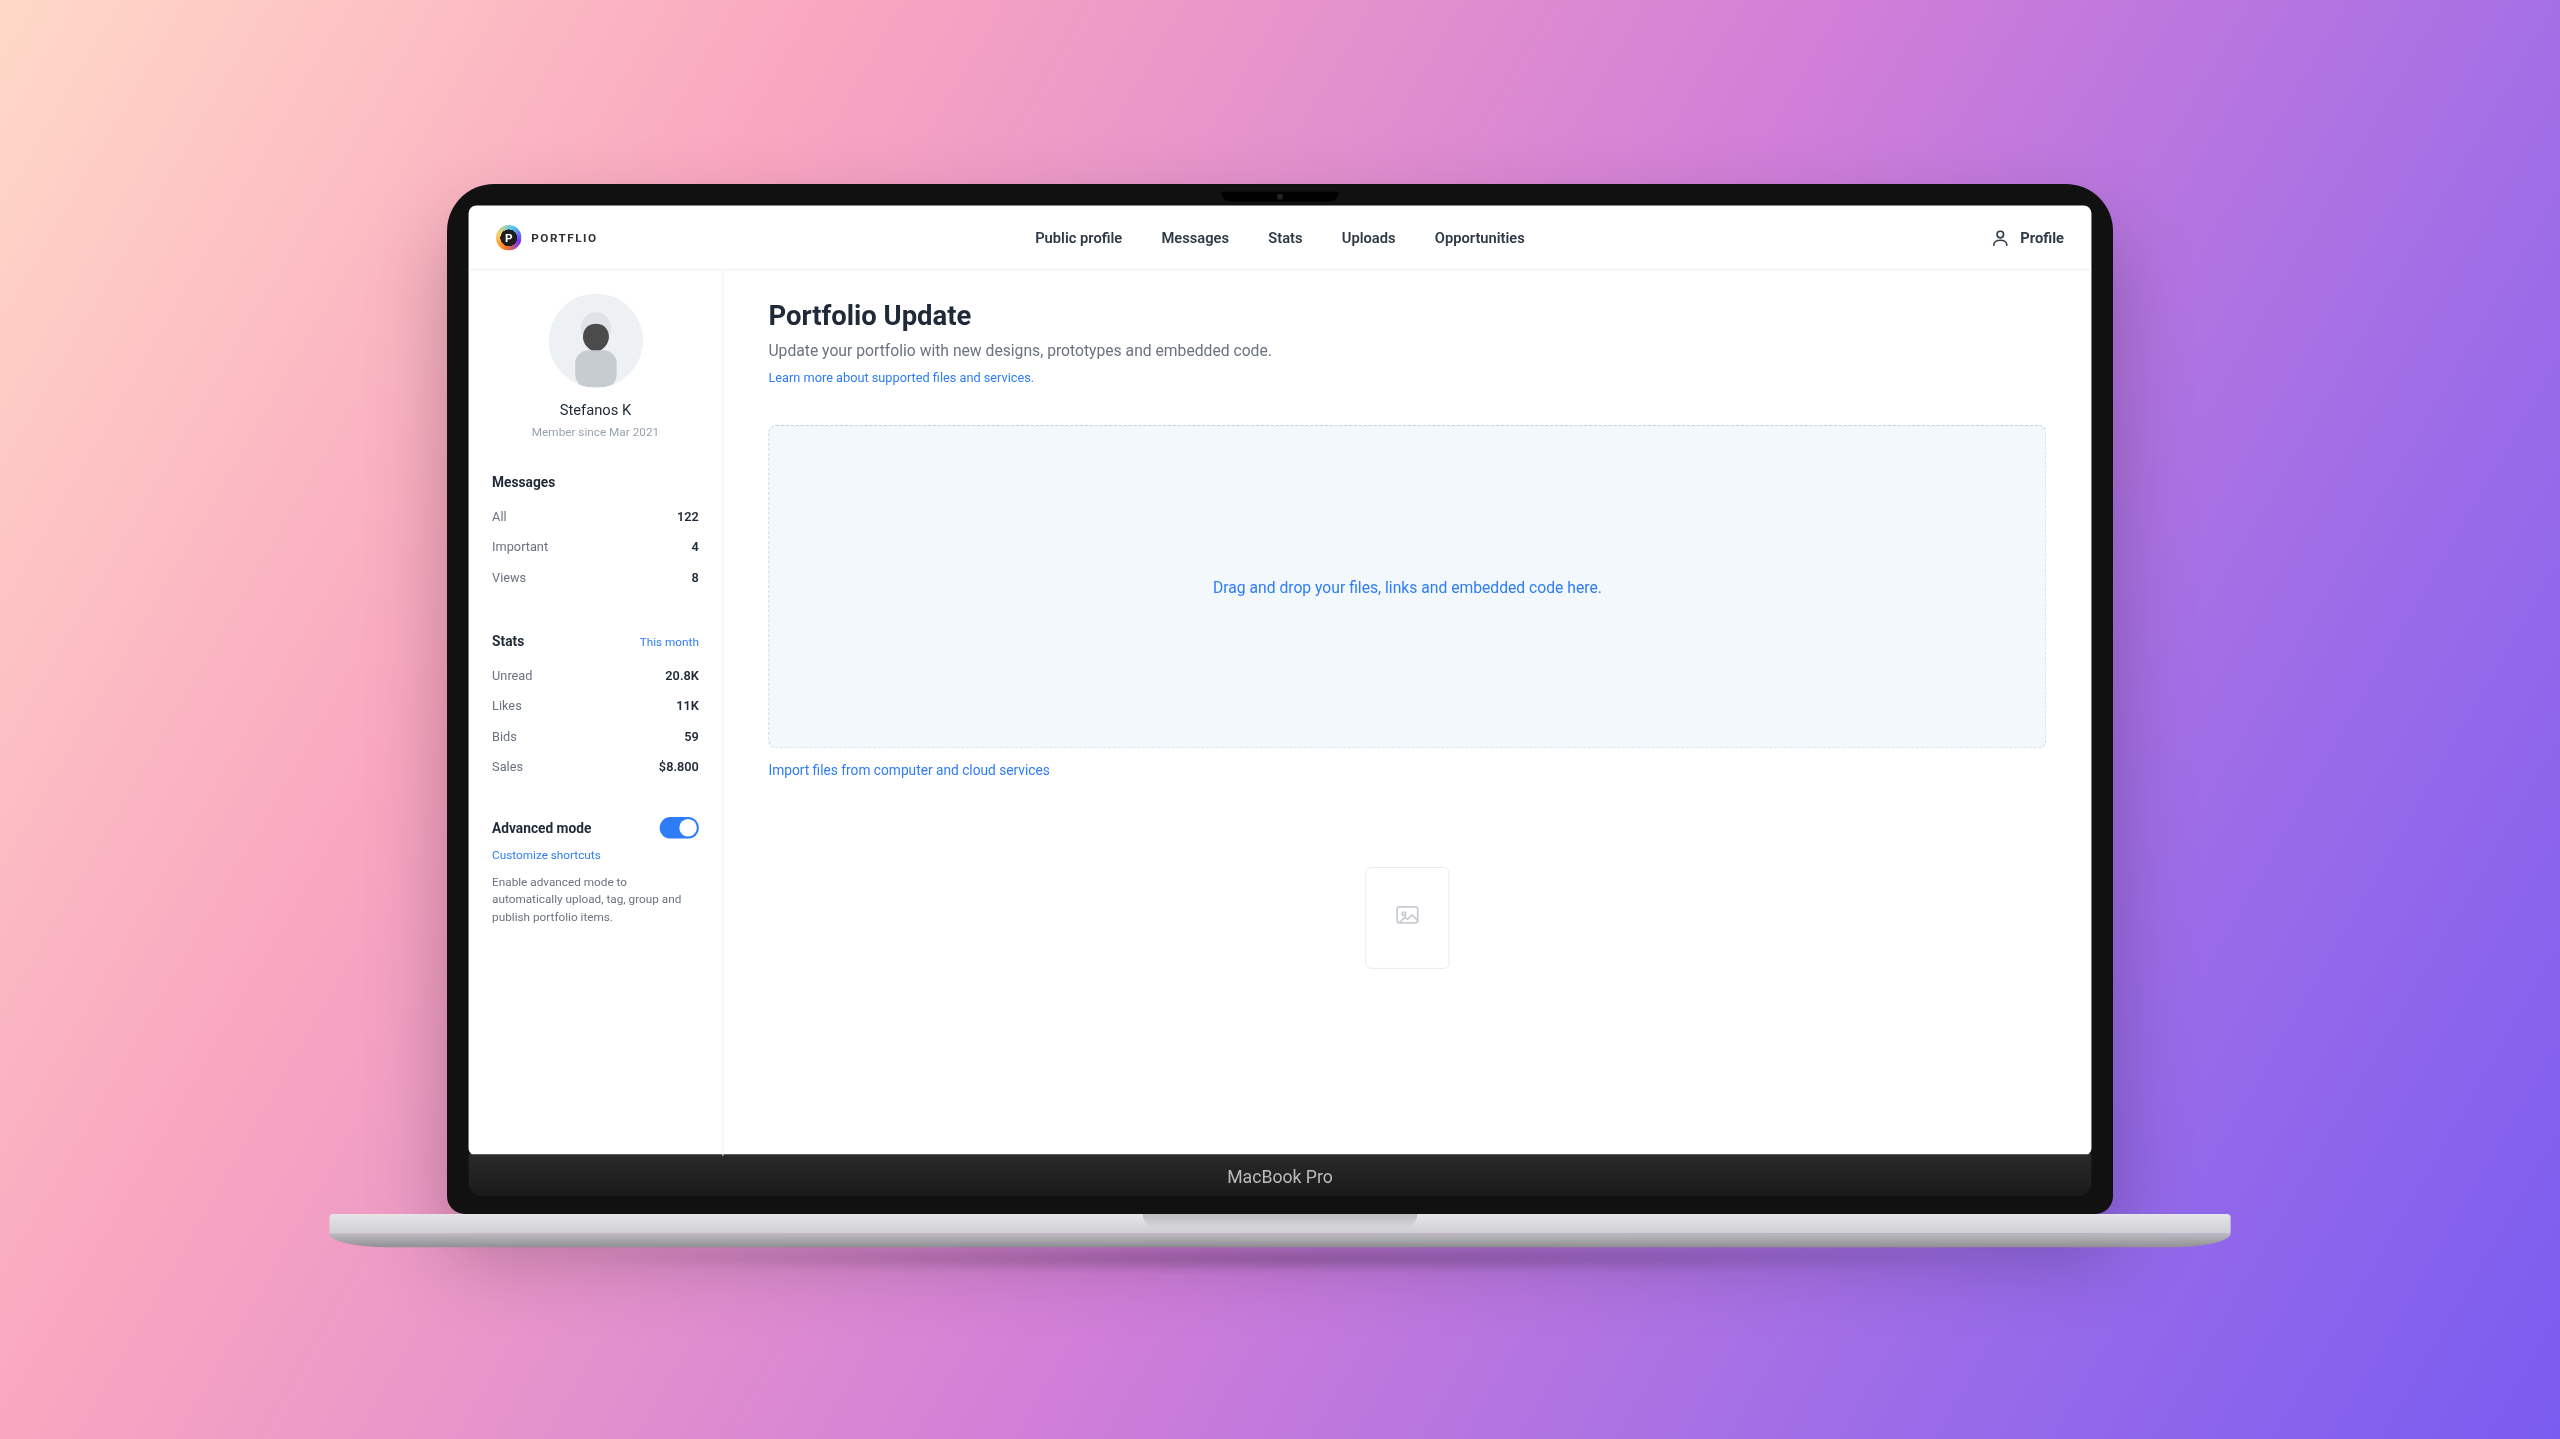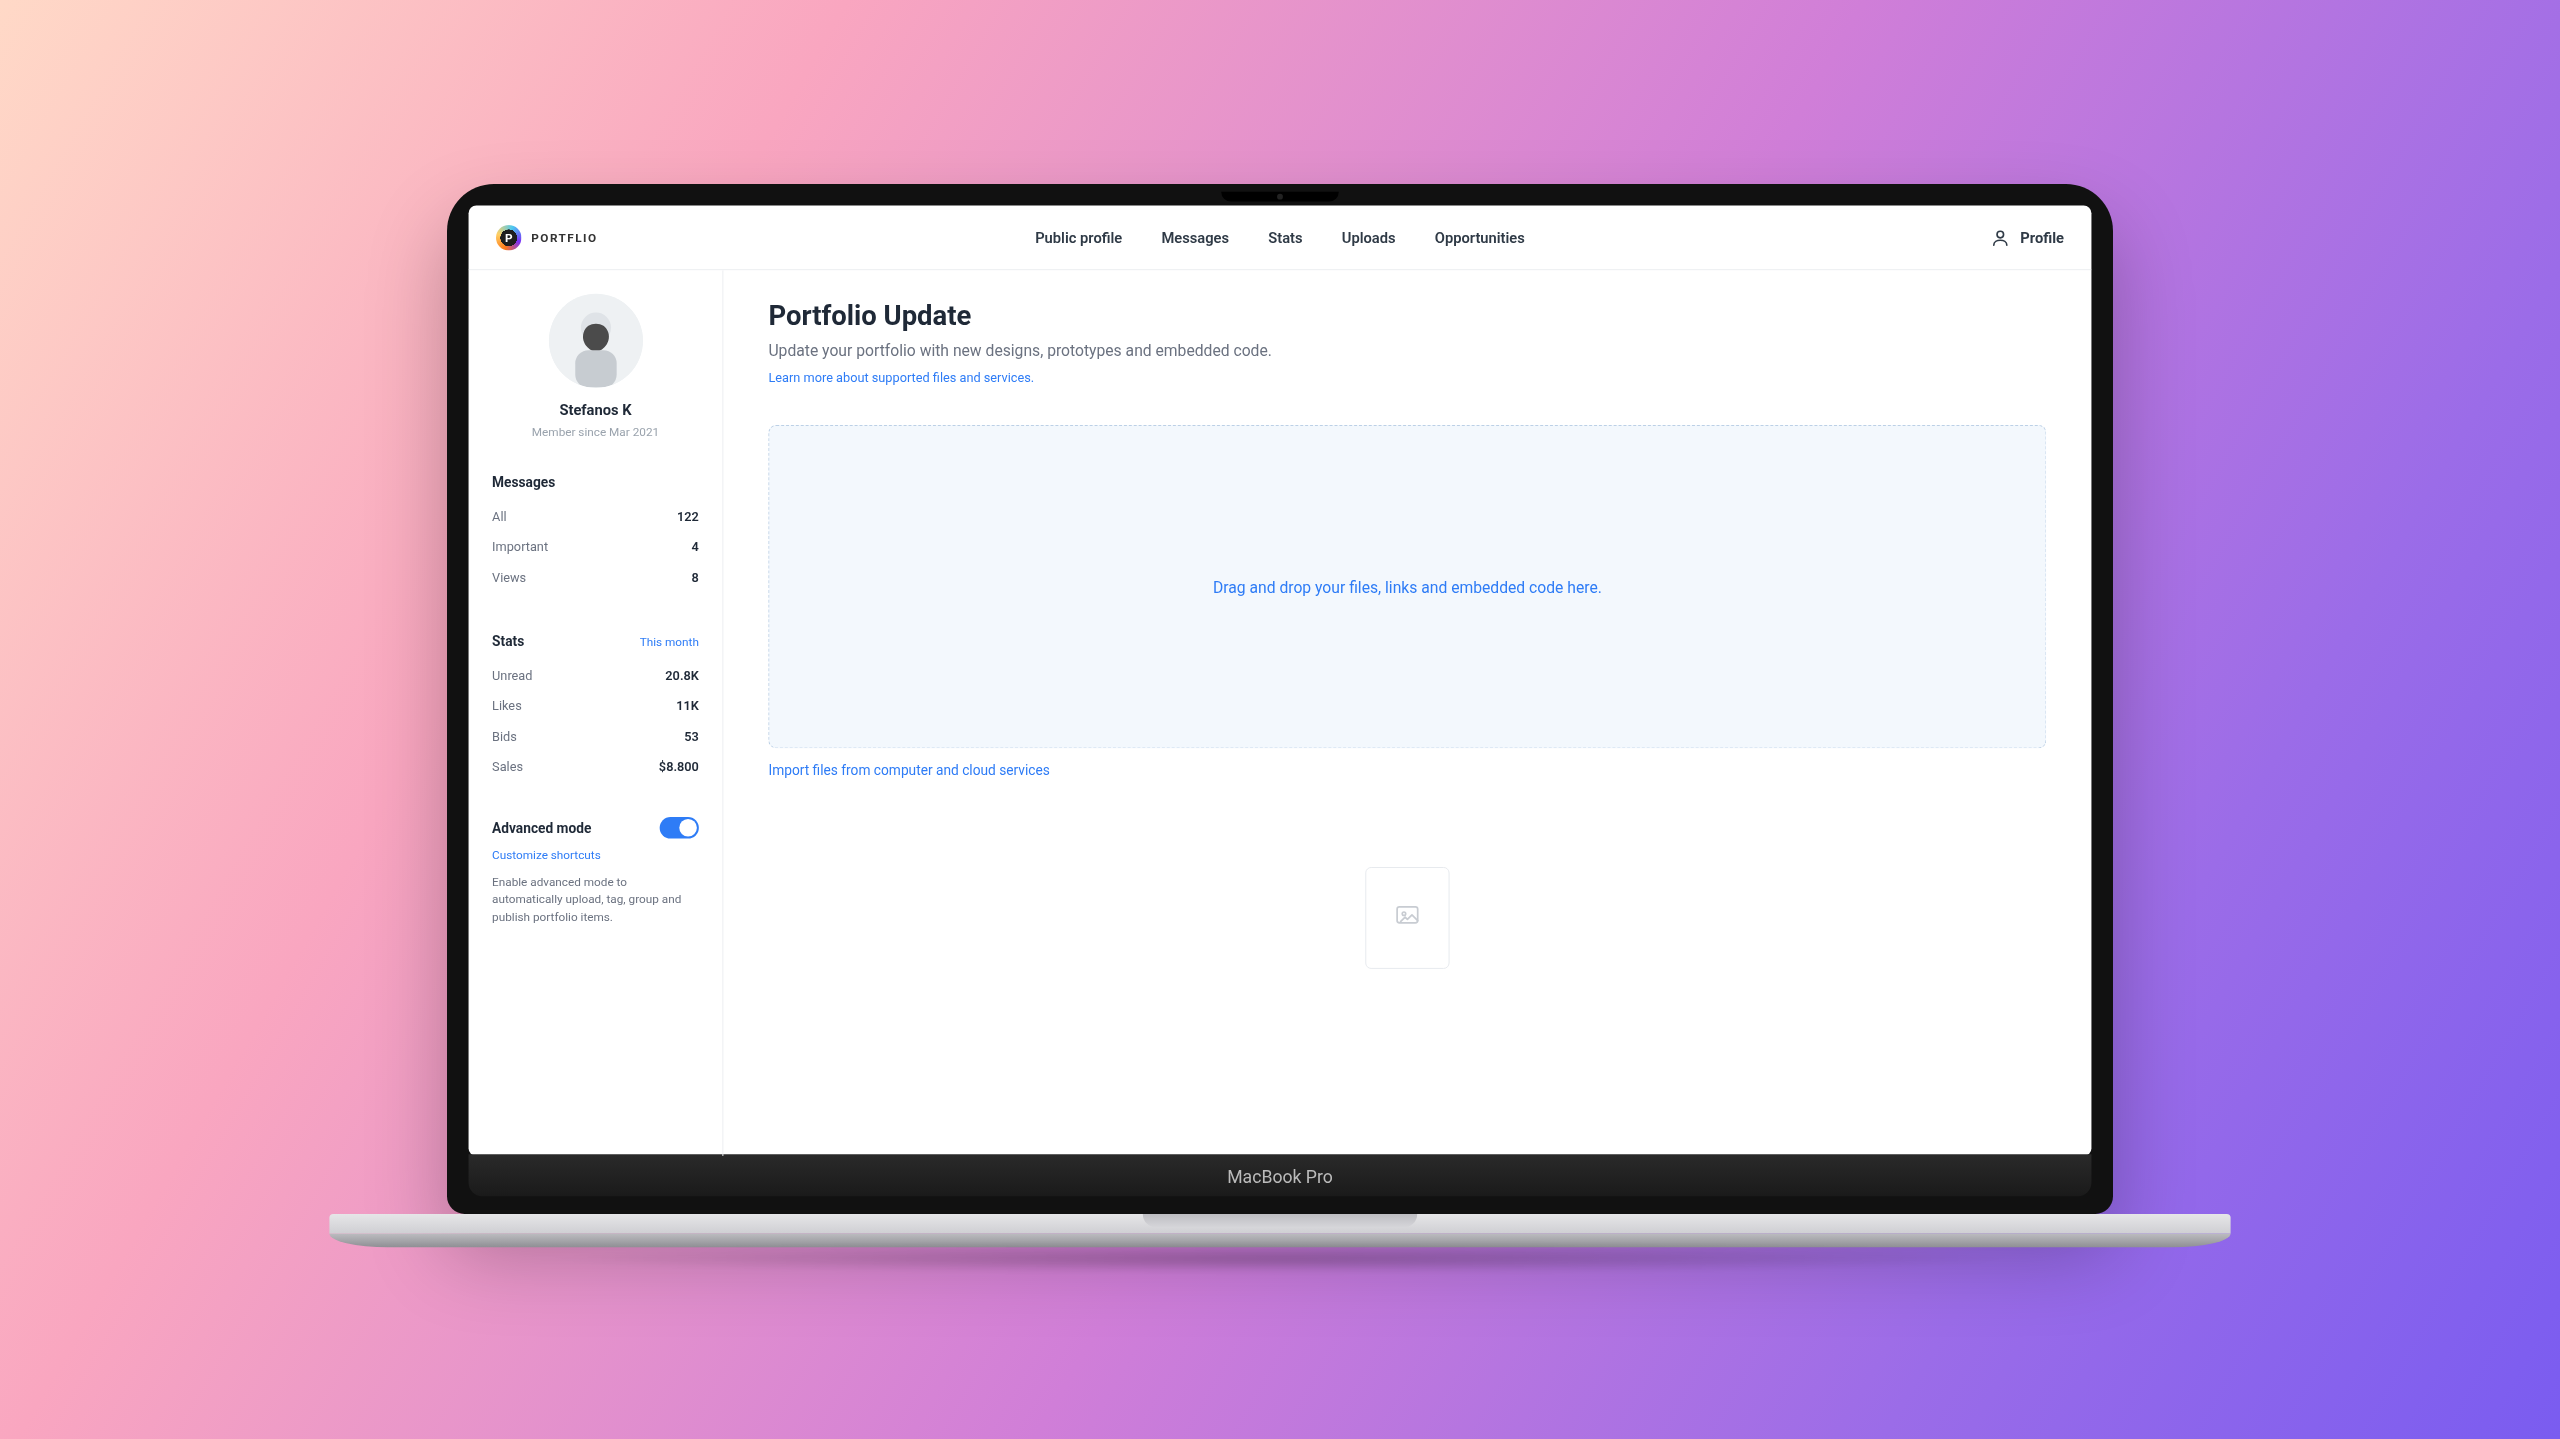--- a/index.html
+++ b/index.html
@@ -184,21 +184,21 @@
     width: 96px;
     height: 96px;
     border-radius: 50%;
     background: #eef1f3;
     display: flex;
     align-items: center;
     justify-content: center;
     overflow: hidden;
   }
   .avatar svg { width: 100%; height: 100%; }
-  .user-name { margin-top: 14px; font-size: 15px; font-weight: 700; color: #1f2937; }
+  .user-name { margin-top: 14px; font-size: 15px; font-weight: 400; color: #1f2937; }
   .member-since { margin-top: 6px; font-size: 12px; color: #9aa3ad; }
 
   .section { margin-top: 36px; }
   .section-header {
     display: flex;
     justify-content: space-between;
     align-items: baseline;
     margin-bottom: 12px;
   }
   .section-title { font-size: 14px; font-weight: 700; color: #1f2937; }
@@ -356,21 +356,21 @@
             <div class="row">
               <span>Unread</span>
               <span class="value">20.8K</span>
             </div>
             <div class="row">
               <span>Likes</span>
               <span class="value">11K</span>
             </div>
             <div class="row">
               <span>Bids</span>
-              <span class="value">53</span>
+              <span class="value">59</span>
             </div>
             <div class="row">
               <span>Sales</span>
               <span class="value">$8.800</span>
             </div>
           </div>
 
           <div class="section">
             <div class="adv-row">
               <div class="adv-title">Advanced mode</div>

